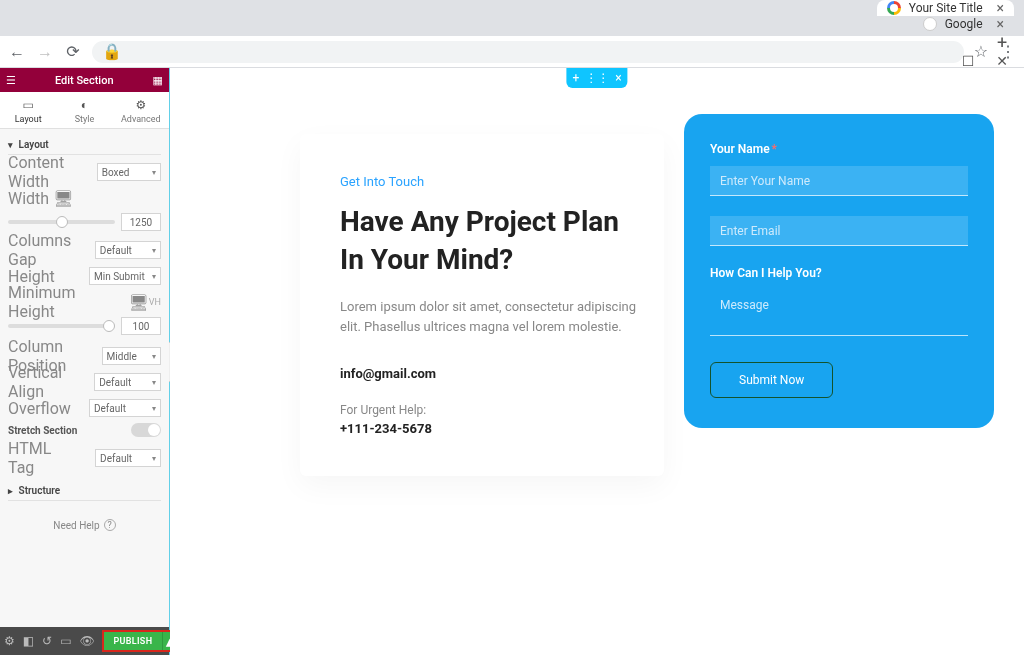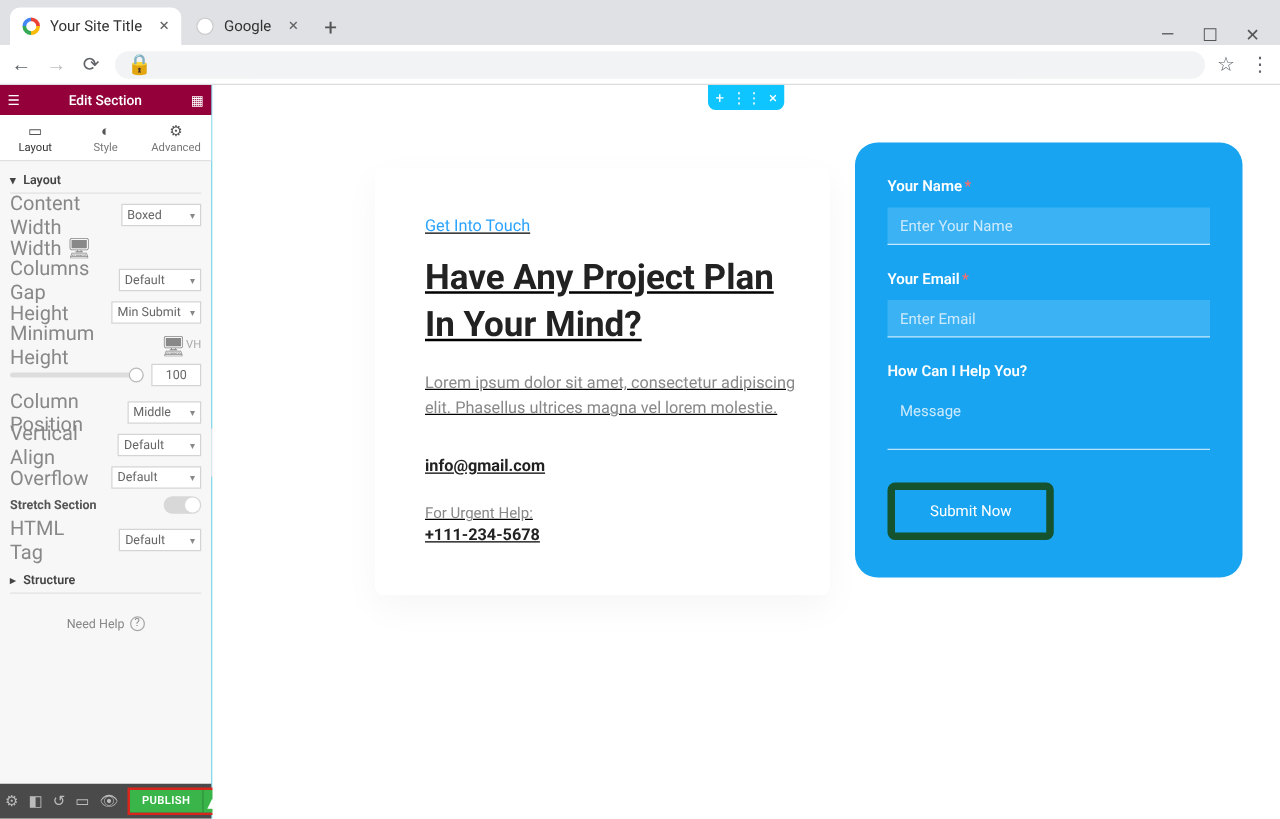--- a/index.html
+++ b/index.html
@@ -1,19 +1,19 @@
 <!DOCTYPE html>
 <html><head>
 <meta charset="utf-8">
 <style>
   * { box-sizing: border-box; margin: 0; padding: 0; font-family: -apple-system, BlinkMacSystemFont, "Segoe UI", Roboto, Arial, sans-serif; }
   html, body { width: 1024px; height: 655px; overflow: hidden; background: #fff; }
 
   
-  .chrome-top { background: #dfe1e5; height: 36px; display: flex; align-items: flex-end; padding: 0 8px; }
+  .chrome-top { background: #dfe1e5; height: 36px; display: flex; align-items: flex-end; padding: 0 8px; flex-direction: column; }
   .tab { display: inline-flex; align-items: center; height: 30px; padding: 0 10px; margin-right: 2px; border-radius: 8px 8px 0 0; font-size: 12px; color: #333; gap: 8px; max-width: 180px; }
   .tab.active { background: #fff; }
   .tab.inactive { background: transparent; }
   .tab .favicon { width: 14px; height: 14px; display: inline-block; border-radius: 50%; }
   .tab .close { color: #666; font-size: 14px; cursor: pointer; margin-left: 6px; }
   .newtab { width: 28px; height: 28px; display: inline-flex; align-items: center; justify-content: center; color: #555; font-size: 18px; cursor: pointer; }
   .window-controls { margin-left: auto; display: flex; gap: 18px; padding-right: 6px; color: #555; font-size: 14px; }
   .window-controls span { cursor: pointer; display:inline-flex; width:16px; height:16px; align-items:center; justify-content:center; }
 
   .addr-bar { height: 32px; background: #fff; border-bottom: 1px solid #dadce0; display: flex; align-items: center; padding: 0 8px; gap: 10px; }
@@ -69,35 +69,35 @@
   
   .collapse-handle { position:absolute; right:-10px; top:50%; transform:translateY(-50%); width:10px; height:40px; background:#eee; border:1px solid #ccc; border-left:none; border-radius:0 4px 4px 0; display:flex; align-items:center; justify-content:center; color:#999; font-size:10px; cursor:pointer; }
 
   
   .canvas { flex:1; background:#fff; position:relative; overflow:hidden; }
   .section-handle { position:absolute; top:0; left:50%; transform:translateX(-50%); background:#0fc5ff; height:20px; border-radius:0 0 6px 6px; display:flex; align-items:center; padding:0 6px; gap:6px; }
   .section-handle span { color:#fff; font-size:12px; cursor:pointer; line-height:1; }
 
   .content-area { position:absolute; inset:0; padding-top:26px; }
   .row { display:flex; gap:20px; padding:40px 30px 0 130px; align-items:flex-start; }
-  .left-col { flex:1; background:#fff; border-radius:6px; padding:40px 20px 40px 40px; box-shadow: 0 10px 30px rgba(0,0,0,0.04); text-decoration: underline; }
+  .left-col { flex:1; background:#fff; border-radius:6px; padding:40px 20px 40px 40px; box-shadow: 0 10px 30px rgba(0,0,0,0.04); }
   .subtitle { color:#2aa3ff; font-size:13px; margin-bottom:14px; }
   .heading { font-size:28px; font-weight:700; color:#222; line-height:1.35; margin-bottom:18px; }
   .body-text { color:#888; font-size:13px; line-height:1.6; margin-bottom:28px; }
   .info-label { color:#888; font-size:12px; margin-bottom:4px; }
   .info-value { color:#222; font-size:13px; font-weight:700; margin-bottom:22px; }
 
   .form-card { width:310px; background:#18a4f0; border-radius:18px; padding:28px 26px 30px; color:#fff; margin-top:-20px; }
   .form-label { font-size:12px; font-weight:600; margin-bottom:10px; }
   .form-label .req { color:#ff6b6b; margin-left:2px; }
   .form-input { width:100%; background:#3bb2f3; border:none; border-bottom:1px solid rgba(255,255,255,0.7); height:30px; padding:0 10px; margin-bottom:20px; font-size:12px; color:#7f1d1d; }
   .form-input::placeholder { color:#cdeafc; }
   .form-textarea { width:100%; background:transparent; border:none; border-bottom:1px solid rgba(255,255,255,0.7); height:46px; padding:8px 10px 0; margin-bottom:22px; resize:none; font-size:12px; color:#fff; }
   .form-textarea::placeholder { color:#cdeafc; }
-  .submit-btn { border:6px solid #14532d; background:transparent; color:#fff; padding:10px 28px; border-radius:6px; font-size:12px; cursor:pointer; }
+  .submit-btn { border:1px solid #14532d; background:transparent; color:#fff; padding:10px 28px; border-radius:6px; font-size:12px; cursor:pointer; }
 
   
   .fav-chrome { background: conic-gradient(#ea4335 0 90deg, #fbbc05 90deg 180deg, #34a853 180deg 270deg, #4285f4 270deg 360deg); position:relative; }
   .fav-chrome::after{ content:""; position:absolute; inset:3px; background:#fff; border-radius:50%; }
   .fav-google { background:#fff; border:1px solid #ccc; position:relative; }
 </style>
 </head>
 <body>
 
 <div class="chrome-top">
@@ -171,20 +171,26 @@
           <span>Boxed</span>
           <span class="caret">▾</span>
         </div>
       </div>
 
       <div class="control-row">
         <span class="label">
           <span>Width</span>
           <span>🖥</span>
         </span>
+      </div>
+      <div class="slider-row" style="margin-bottom:8px;">
+        <div class="slider-track" style="flex:1;">
+          <div class="slider-thumb" style="left:45%;"></div>
+        </div>
+        <input class="num-input" value="1250" style="">
       </div>
 
       <div class="control-row">
         <span class="label">Columns Gap</span>
         <div class="select">
           <span>Default</span>
           <span class="caret">▾</span>
         </div>
       </div>
 
@@ -295,23 +301,20 @@
           <div class="info-label">For Urgent Help:</div>
           <div class="info-value" style="margin-bottom:0">+111-234-5678</div>
         </div>
 
         <div class="form-card">
           <div class="form-label">
             <span>Your Name</span><span class="req">*</span>
           </div>
           <input class="form-input" placeholder="Enter Your Name" style="">
 
-          <div class="form-label">
-            <span>Your Email</span><span class="req">*</span>
-          </div>
           <input class="form-input" placeholder="Enter Email" style="">
 
           <div class="form-label">How Can I Help You?</div>
           <textarea class="form-textarea" placeholder="Message" style=""></textarea>
 
           <button class="submit-btn">Submit Now</button>
         </div>
       </div>
     </div>
   </div>

